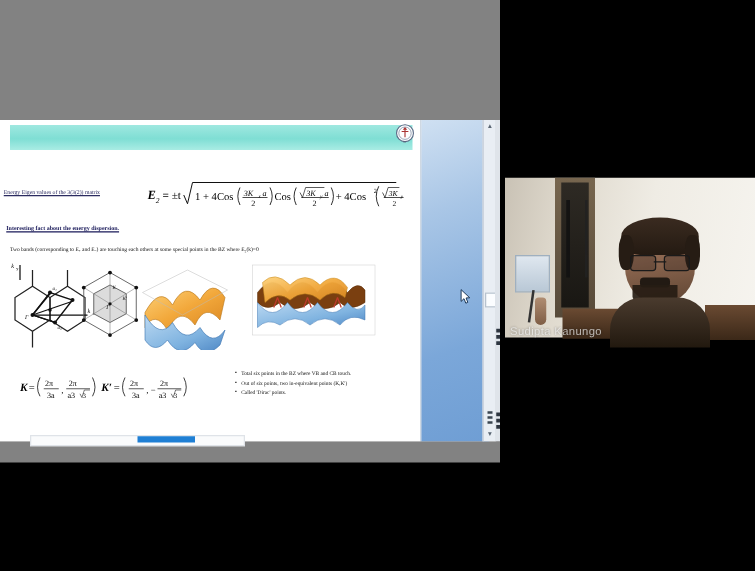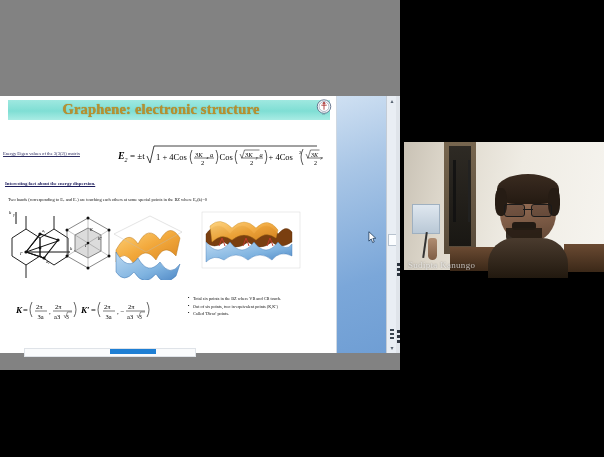--- a/index.html
+++ b/index.html
@@ -95,21 +95,21 @@
   .lens{position:absolute;top:0;width:19px;height:11px;border:1.2px solid #1a1a1a;border-radius:3px;
     background:rgba(40,30,25,.28);}
   .lens.l{left:0;} .lens.r{right:0;}
   .bridge{position:absolute;left:19px;top:5px;width:10px;height:1.2px;background:#1a1a1a;}
   .mous{position:absolute;left:26px;top:44px;width:24px;height:8px;border-radius:3px;
     background:#221a13;}
   .beard{position:absolute;left:20px;top:50px;width:36px;height:18px;border-radius:0 0 50% 50%;
     background:#261c14;opacity:.92;}
   .torso{position:absolute;left:2px;top:60px;width:80px;height:40px;border-radius:26px 26px 0 0;
     background:linear-gradient(180deg,#4a3b2e,#22190f);}
-  .cam-name{position:absolute;left:4px;top:118px;font-family:Liberation Serif, serif;
+  .cam-name{position:absolute;left:4px;top:118px;font-family:Liberation Sans, sans-serif;
     font-size:9px;color:#e8e8e8;opacity:.72;letter-spacing:.3px;
     text-shadow:0 0 2px rgba(0,0,0,.6);}
 
   
   .strip{position:absolute;left:396px;top:96px;width:4px;height:257px;background:#dfe4ea;}
   .strip i{display:block;width:3px;height:3px;background:#2d3540;margin:2px 0 0 0.5px;}
   .strip .grp{position:absolute;left:0;top:165px;}
   .strip .grp2{position:absolute;left:0;top:232px;}
 
   
@@ -122,21 +122,20 @@
 
   <div class="gray-bg"></div>
   <div class="black-right"></div>
   <div class="black-bottom"></div>
 
   <div class="viewer">
 
     <div class="slide">
 
       <div class="slide-titlebar"></div>
-      <div class="slide-title">Graphene: electronic structure</div>
 
       <svg class="logo" viewBox="0 0 40 40">
         <circle cx="20" cy="19" r="15" fill="#ffffff" stroke="#5a6a86" stroke-width="2"></circle>
         <circle cx="20" cy="19" r="11" fill="none" stroke="#6b7b96" stroke-width="1.2"></circle>
         <path d="M20 10 v16 M14 16 h12" stroke="#a33" stroke-width="2"></path>
         <path d="M20 8 l4 5 h-8 z" fill="#a33"></path>
         <text x="20" y="37" font-size="5" text-anchor="middle" fill="#556">IIT</text>
       </svg>
 
 

